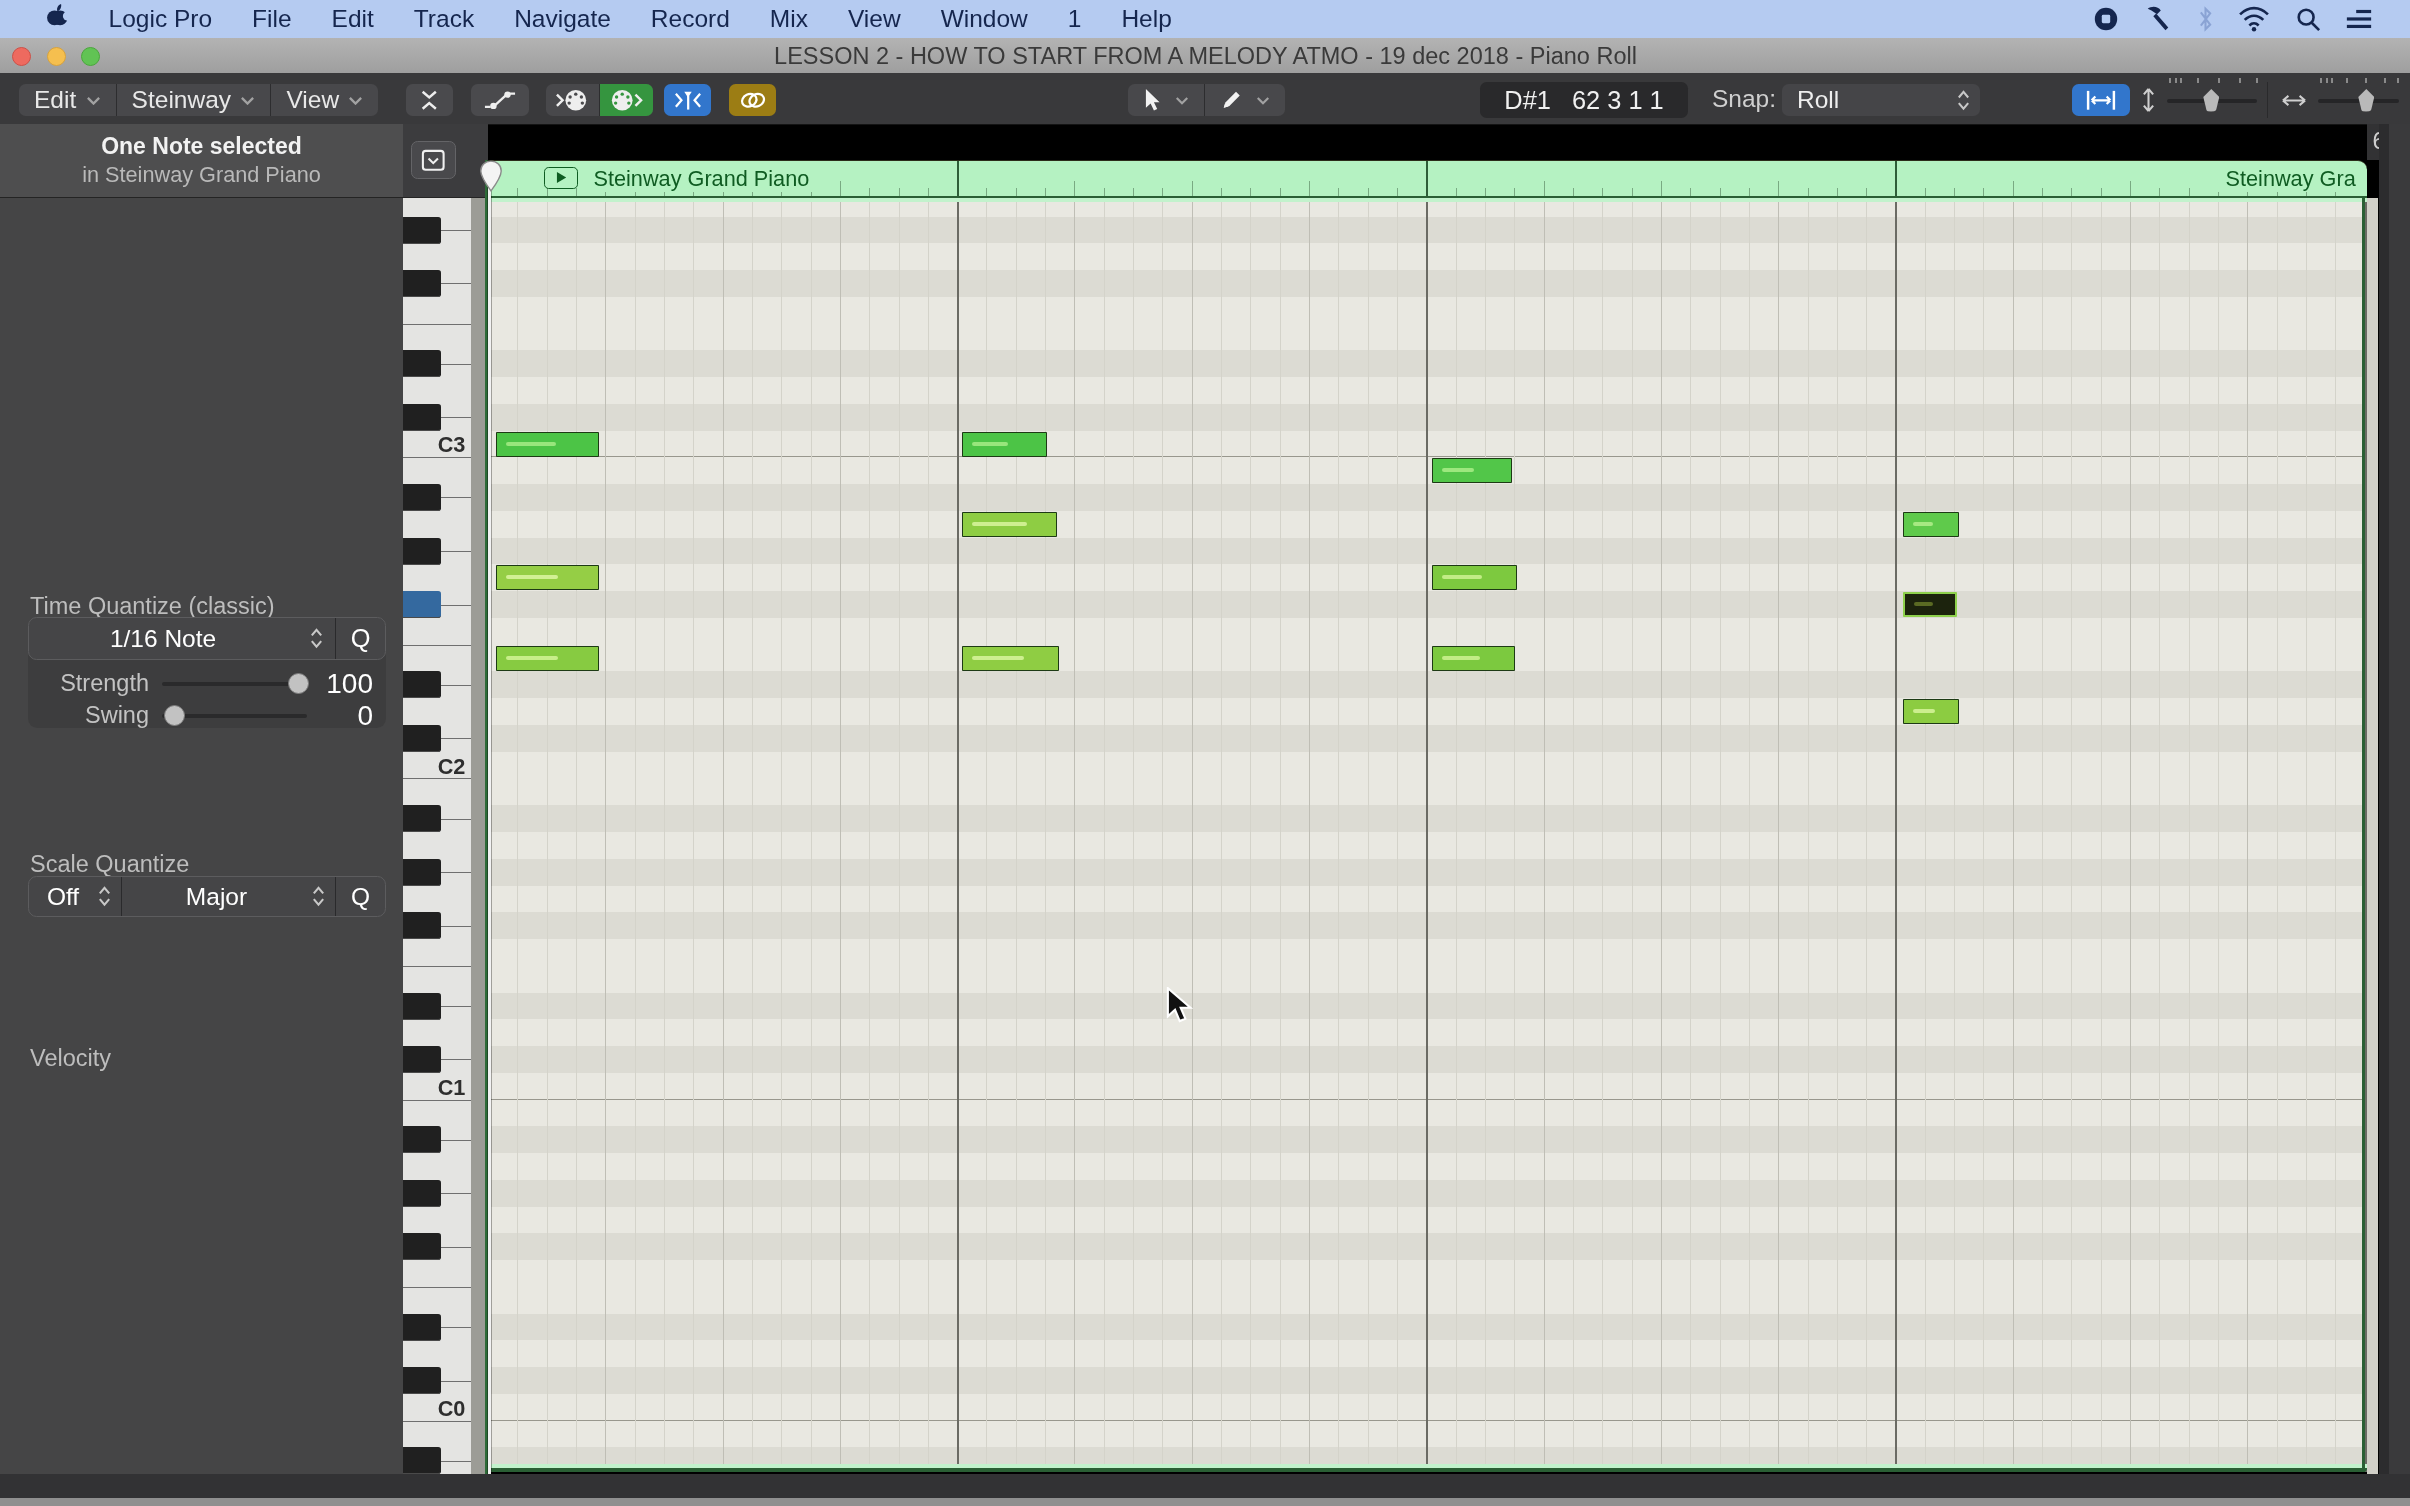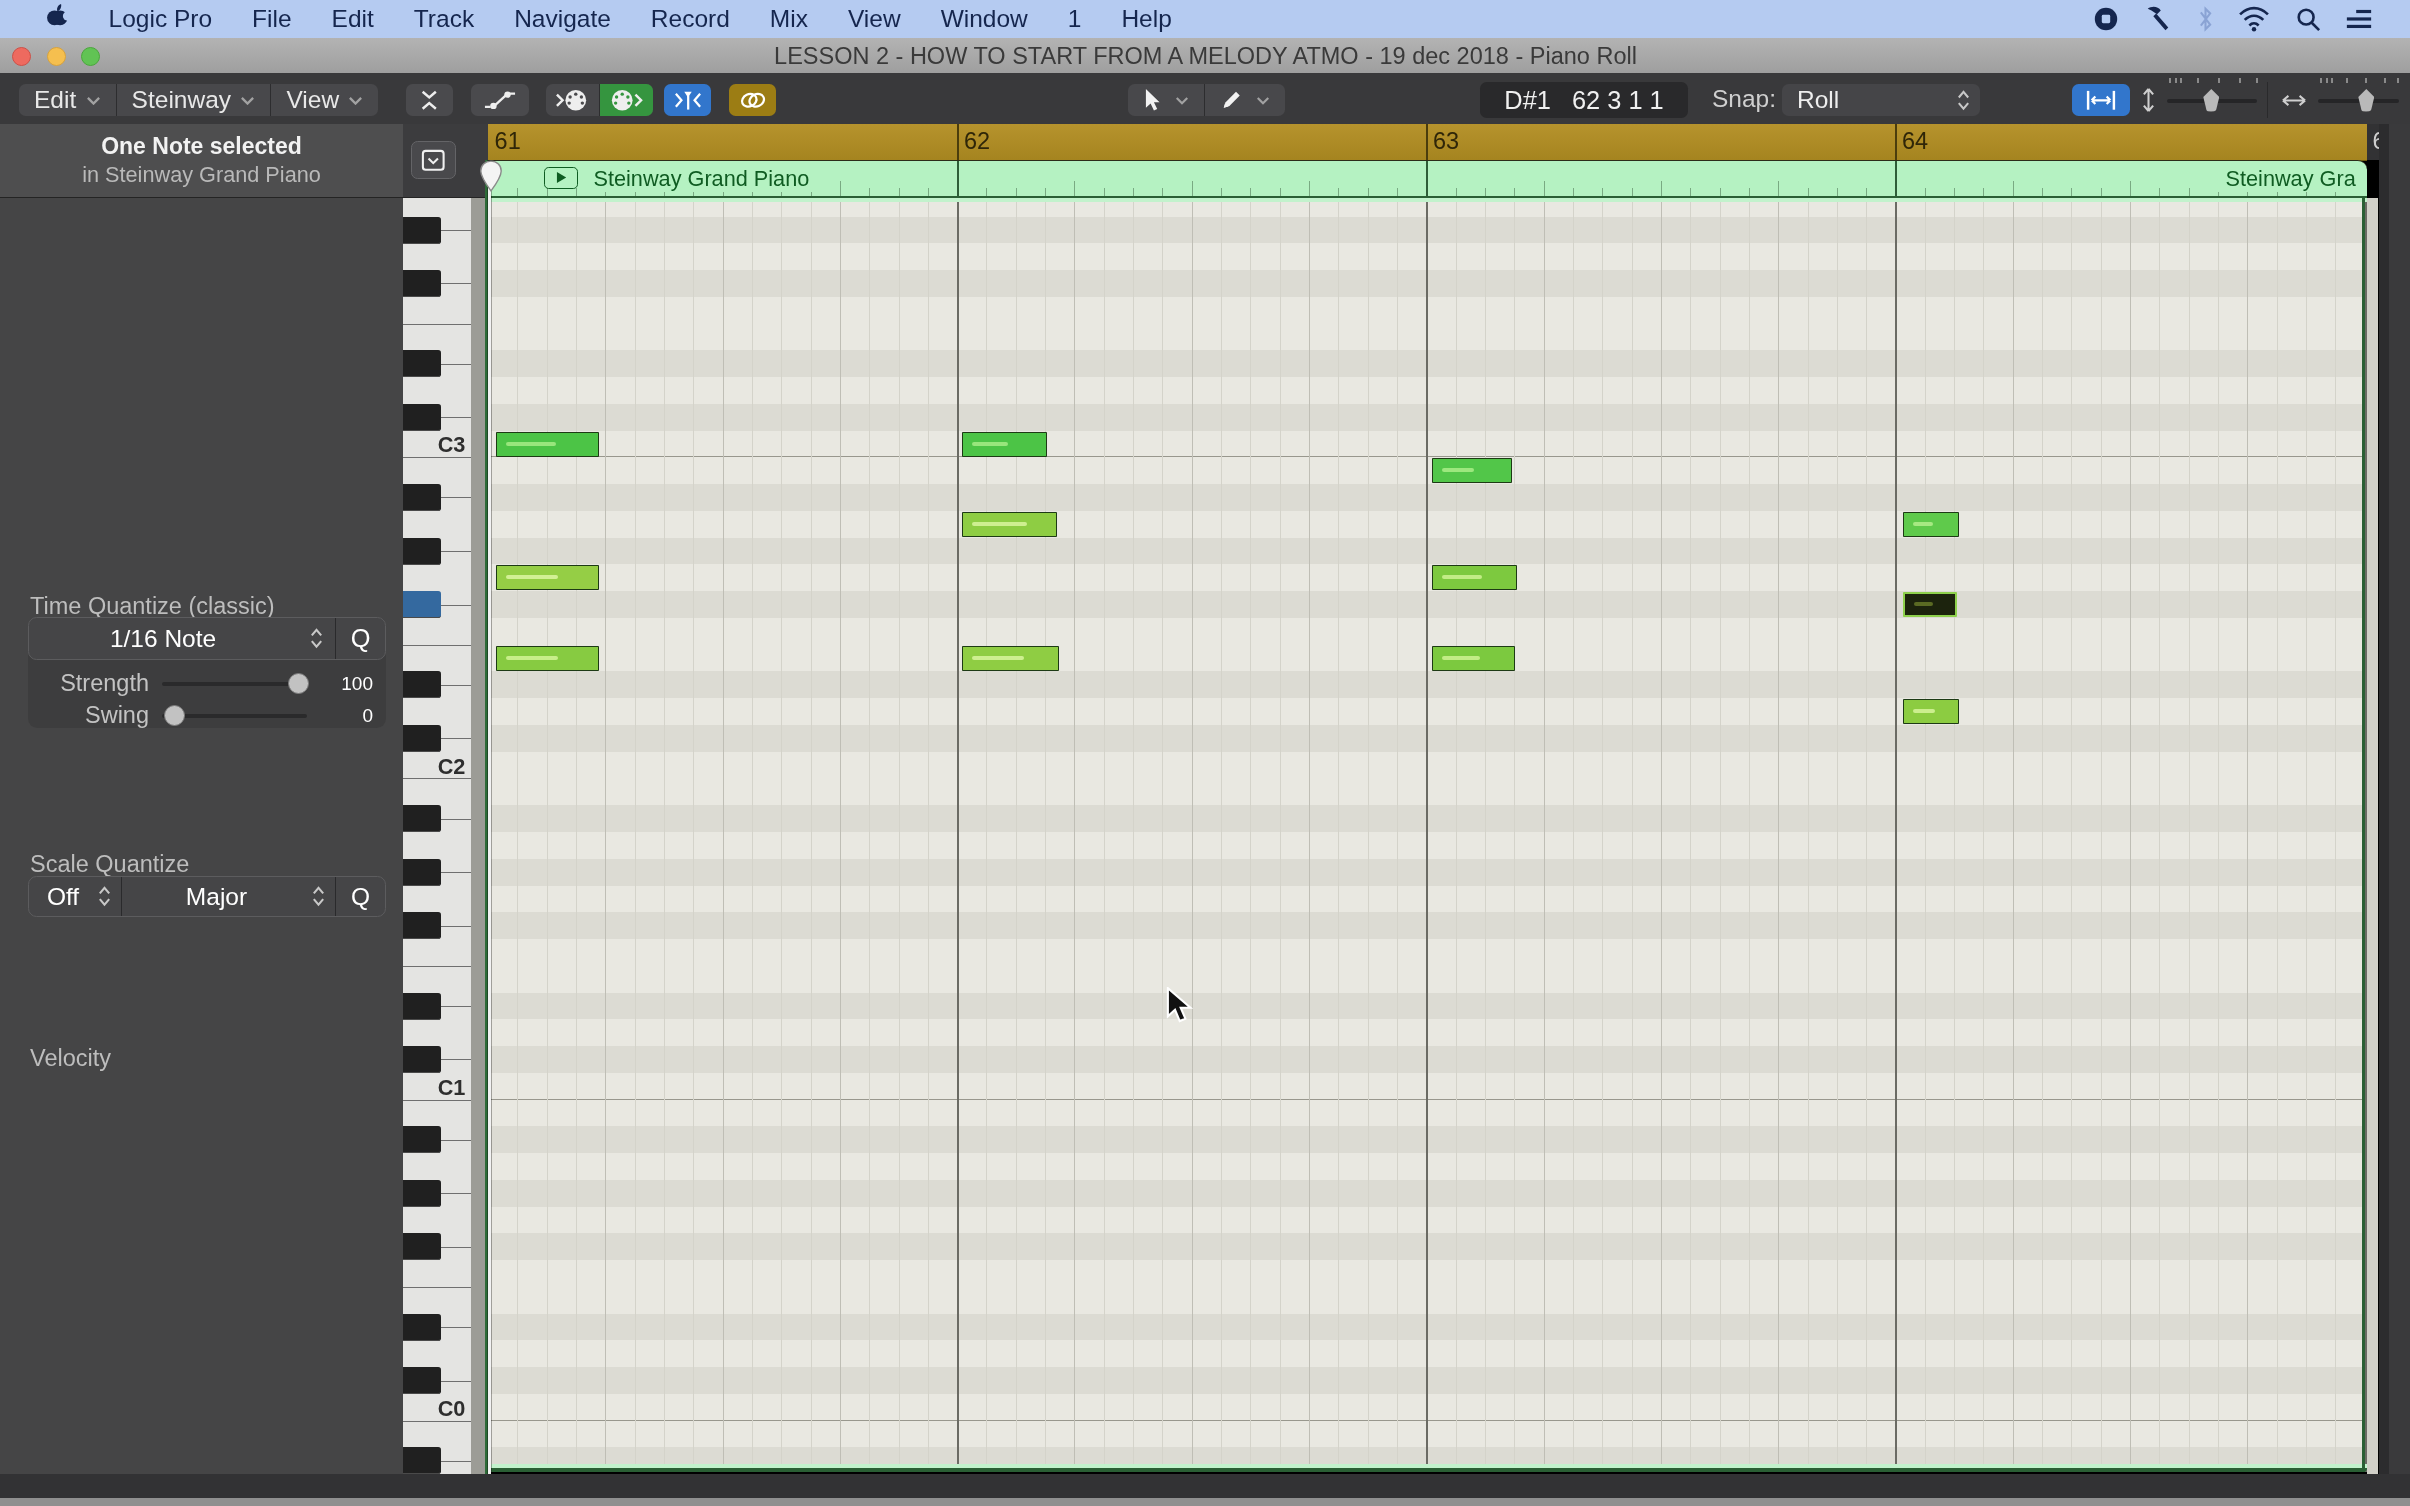--- a/index.html
+++ b/index.html
@@ -52,21 +52,21 @@
   .qrow{display:flex;align-items:center;height:43px;border:0.9px solid #5c5c5e;border-radius:8.5px;box-sizing:border-box;background:#454547;}
   .qrow .val{flex:1;text-align:center;color:#fff;font-size:24.5px;}
   .qrow .stp{width:38px;display:flex;justify-content:center;}
   .qrow .qdiv{width:0.9px;align-self:stretch;background:#2a2a2c;}
   .qrow .qbtn{width:49px;text-align:center;color:#fff;font-size:25.4px;}
   .srow{display:flex;align-items:center;height:32px;padding:0 13px 0 0;}
   .srow .lbl{width:121px;text-align:right;color:#c3c3c3;font-size:23.5px;}
   .srow .trk{position:relative;flex:1;height:32px;margin:0 13px;}
   .srow .trk .bar{position:absolute;left:0;right:0;top:14px;height:4.7px;background:#2a2a2b;border-radius:2.8px;}
   .srow .trk .kn{position:absolute;top:5.6px;width:21px;height:21px;border-radius:50%;background:#c2c2c2;border:0.9px solid #7c7c7c;box-sizing:border-box;}
-  .srow .num{width:53px;text-align:right;color:#fff;font-size:19px;}
+  .srow .num{width:53px;text-align:right;color:#fff;font-size:28px;}
   .segctl{display:flex;align-items:center;height:41px;border:0.9px solid #5c5c5e;border-radius:8.5px;box-sizing:border-box;background:#454547;color:#fff;font-size:24.5px;}
   .segctl .sdiv{width:0.9px;align-self:stretch;background:#2a2a2c;}
   
   .keys-header{position:absolute;left:403px;top:124px;width:85px;height:73px;background:#3c3c3e;border-bottom:0.9px solid #242424;}
   .disc-btn{position:absolute;left:7.5px;top:17px;width:43px;height:36px;background:#49494c;border:0.9px solid #646467;
             border-radius:6.6px;display:flex;align-items:center;justify-content:center;}
   
   .ruler{position:absolute;left:488px;top:124px;width:1879px;height:36px;background:linear-gradient(#b6932d,#a5841f);
          border-bottom:0.9px solid #6f5a10;overflow:hidden;}
   .ruler .num{position:absolute;top:3.8px;color:#2f2608;font-size:23.5px;}
@@ -400,29 +400,20 @@
 
   <div class="keys-header">
     <div class="disc-btn">
       <svg width="24.5" height="22.6" viewBox="0 0 26 24">
         <rect x="2" y="2" width="22" height="20" rx="3" stroke="#f0f0f0" stroke-width="2.2" fill="none"></rect>
         <path d="M8 10 L13 15 L18 10" stroke="#f0f0f0" stroke-width="2.2" fill="none"></path>
       </svg>
     </div>
   </div>
 
-  <div class="ruler" id="ruler">
-      <span class="num" style="left: 6.6px;">61</span>
-      <span class="num" style="left: 476px;">62</span>
-      <div class="bline" style="left: 469px;"></div>
-      <span class="num" style="left: 945px;">63</span>
-      <div class="bline" style="left: 938px;"></div>
-      <span class="num" style="left: 1414px;">64</span>
-      <div class="bline" style="left: 1407px;"></div>
-    </div>
   <div class="ruler-right">
     <span style="position:absolute;left:5.6px;top:3.8px;">6</span>
   </div>
 
   <div class="strip" id="strip">
       <div class="tick" style="height: 8.5px; left: 29px;"></div>
       <div class="tick" style="height: 8.5px; left: 59px;"></div>
       <div class="tick" style="height: 8.5px; left: 88px;"></div>
       <div class="tick" style="height: 15px; left: 117px;"></div>
       <div class="tick" style="height: 8.5px; left: 147px;"></div>

